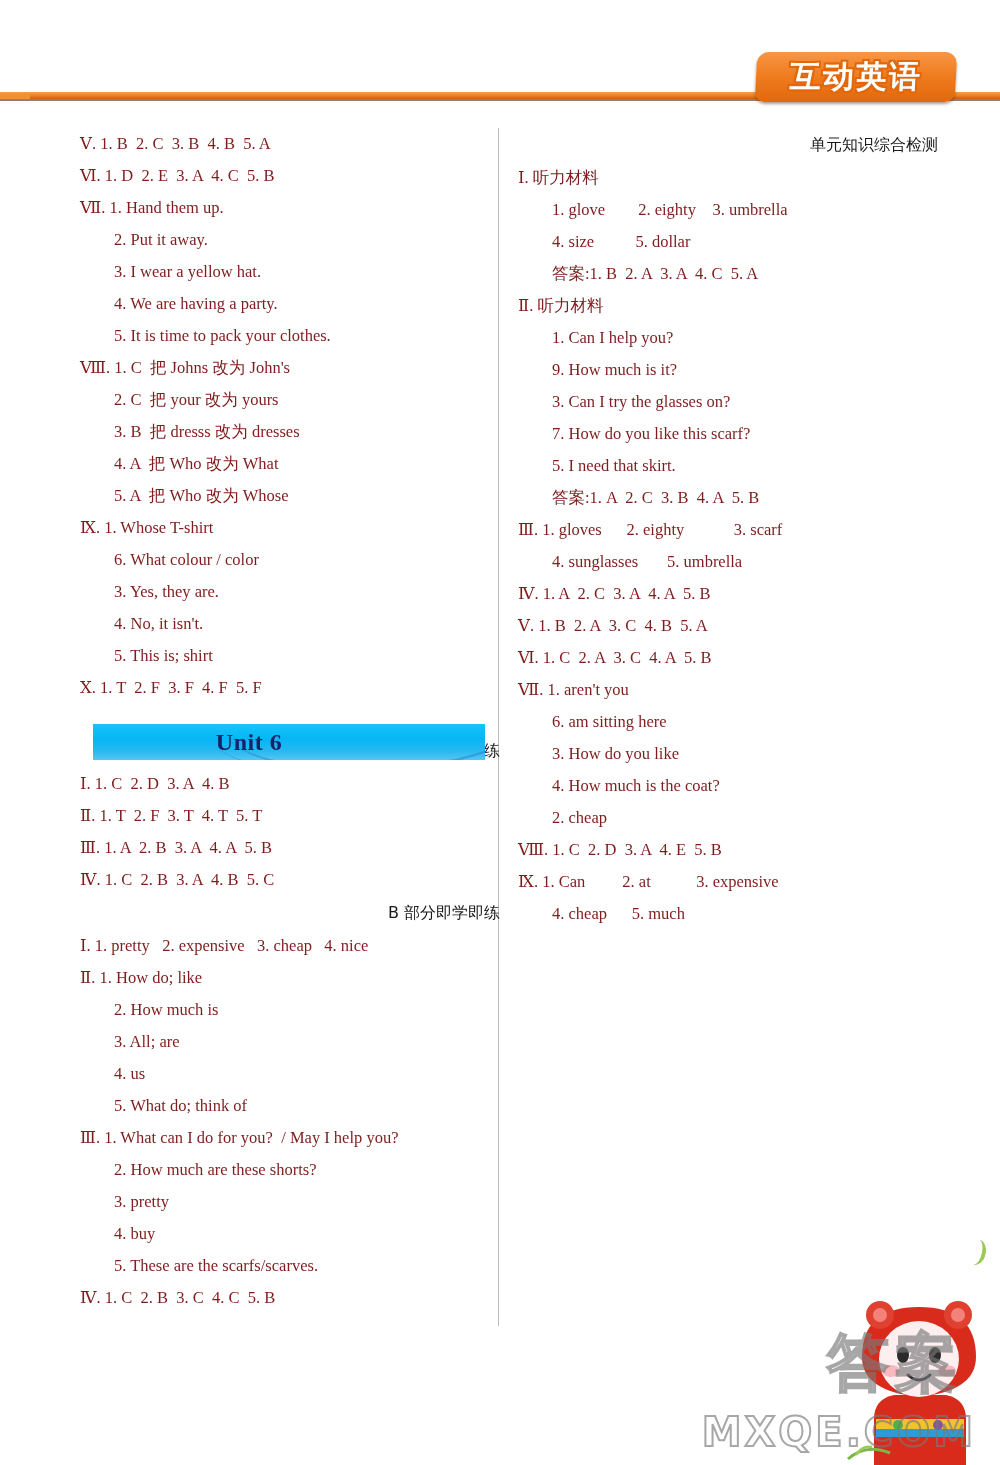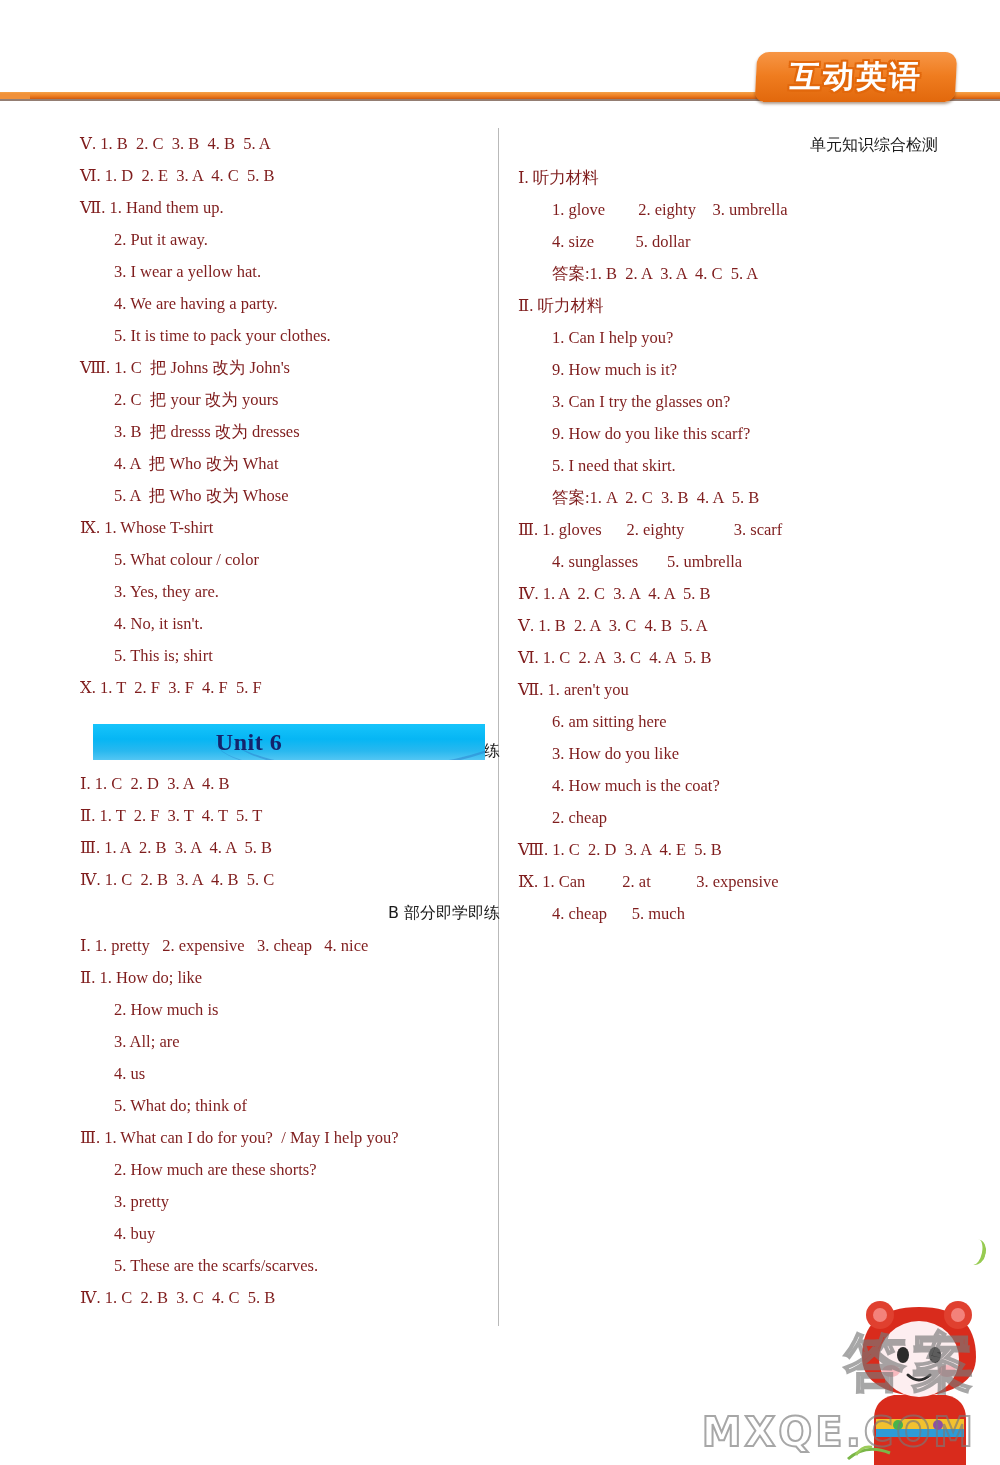--- a/index.html
+++ b/index.html
@@ -103,21 +103,21 @@
     position:absolute;right:8px;bottom:0px;width:146px;height:186px;
     pointer-events:none;
   }
   .wm{
     position:absolute;pointer-events:none;
     font-family:"DejaVu Sans","Liberation Sans",sans-serif;
     font-weight:bold;color:rgba(255,255,255,0);
     -webkit-text-stroke:2px rgba(120,120,120,.65);
     white-space:nowrap;
   }
-  #wm-cn{right:20px;bottom:60px;font-size:62px;letter-spacing:6px;}
+  #wm-cn{right:37px;bottom:60px;font-size:62px;letter-spacing:6px;}
   #wm-url{right:24px;bottom:10px;font-size:40px;letter-spacing:3px;}
   #leaf{
     position:absolute;right:14px;bottom:200px;width:16px;height:26px;
     border-right:4px solid #8cc63f;border-radius:50%;
     transform:rotate(12deg);opacity:.9;
   }
 </style>
 </head>
 <body>
 
@@ -138,21 +138,21 @@
   <div class="line indent1">2. Put it away.</div>
   <div class="line indent1">3. I wear a yellow hat.</div>
   <div class="line indent1">4. We are having a party.</div>
   <div class="line indent1">5. It is time to pack your clothes.</div>
   <div class="line">Ⅷ. 1. C  把 Johns 改为 John's</div>
   <div class="line indent1">2. C  把 your 改为 yours</div>
   <div class="line indent1">3. B  把 dresss 改为 dresses</div>
   <div class="line indent1">4. A  把 Who 改为 What</div>
   <div class="line indent1">5. A  把 Who 改为 Whose</div>
   <div class="line">Ⅸ. 1. Whose T-shirt</div>
-  <div class="line indent1">5. What colour / color</div>
+  <div class="line indent1">6. What colour / color</div>
   <div class="line indent1">3. Yes, they are.</div>
   <div class="line indent1">4. No, it isn't.</div>
   <div class="line indent1">5. This is; shirt</div>
   <div class="line">Ⅹ. 1. T  2. F  3. F  4. F  5. F</div>
 
   <div style="height:30px"></div>
 
   <div class="sec-title">A 部分即学即练</div>
   <div class="line">Ⅰ. 1. C  2. D  3. A  4. B</div>
   <div class="line">Ⅱ. 1. T  2. F  3. T  4. T  5. T</div>
@@ -184,21 +184,21 @@
   <div class="sec-title">单元知识综合检测</div>
 
   <div class="line">Ⅰ. 听力材料</div>
   <div class="line indent1">1. glove        2. eighty    3. umbrella</div>
   <div class="line indent1">4. size          5. dollar</div>
   <div class="line indent1">答案:1. B  2. A  3. A  4. C  5. A</div>
   <div class="line">Ⅱ. 听力材料</div>
   <div class="line indent1">1. Can I help you?</div>
   <div class="line indent1">9. How much is it?</div>
   <div class="line indent1">3. Can I try the glasses on?</div>
-  <div class="line indent1">9. How do you like this scarf?</div>
+  <div class="line indent1">7. How do you like this scarf?</div>
   <div class="line indent1">5. I need that skirt.</div>
   <div class="line indent1">答案:1. A  2. C  3. B  4. A  5. B</div>
   <div class="line">Ⅲ. 1. gloves      2. eighty            3. scarf</div>
   <div class="line indent1">4. sunglasses       5. umbrella</div>
   <div class="line">Ⅳ. 1. A  2. C  3. A  4. A  5. B</div>
   <div class="line">Ⅴ. 1. B  2. A  3. C  4. B  5. A</div>
   <div class="line">Ⅵ. 1. C  2. A  3. C  4. A  5. B</div>
   <div class="line">Ⅶ. 1. aren't you</div>
   <div class="line indent1">6. am sitting here</div>
   <div class="line indent1">3. How do you like</div>

